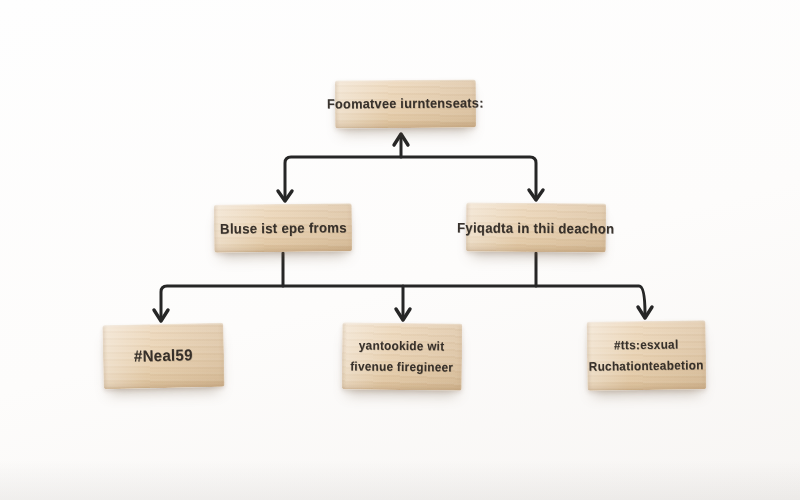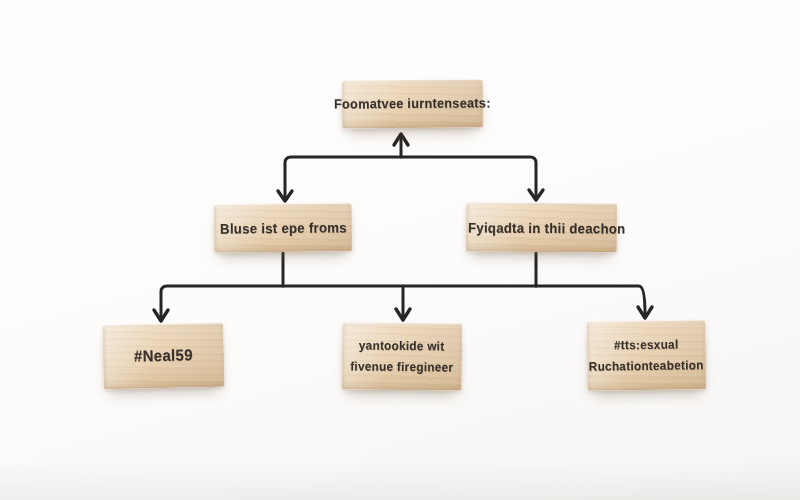--- a/index.html
+++ b/index.html
@@ -53,25 +53,25 @@
     color: #2d2722;
     letter-spacing: 0.3px;
     transform: scaleX(0.94);
     white-space: nowrap;
     text-shadow: 0.5px 0.5px 0 rgba(45,39,34,0.30);
     opacity: 0.94;
     line-height: 1.0;
   }
   .two-line .line + .line { margin-top: 8px; }
 
-  #node-root        { left: 342px; top:  80px; width: 141px; height: 48px; transform: rotate(-0.4deg); text-align: right; }
+  #node-root        { left: 335px; top:  80px; width: 141px; height: 48px; transform: rotate(-0.4deg); text-align: right; }
   #node-root .line  { font-size: 13.5px; }
   #node-branch-left { left: 214px; top: 204px; width: 138px; height: 48px; transform: rotate(-0.6deg); }
   #node-branch-left .line { font-size: 14px; }
-  #node-branch-right{ left: 466px; top: 203px; width: 140px; height: 49px; transform: rotate(0.4deg); padding-left: 11px; }
+  #node-branch-right{ left: 466px; top: 203px; width: 140px; height: 49px; transform: rotate(0.4deg); }
   #node-branch-right .line { font-size: 14px; }
   #node-leaf-left   { left: 103px; top: 324px; width: 121px; height: 64px; transform: rotate(-1.2deg); }
   #node-leaf-left .line { font-size: 16px; }
   #node-leaf-middle { left: 342px; top: 323px; width: 120px; height: 67px; transform: rotate(0.6deg); }
   #node-leaf-middle .line { font-size: 12.5px; }
   #node-leaf-right  { left: 587px; top: 321px; width: 119px; height: 69px; transform: rotate(-0.8deg); }
   #node-leaf-right .line { font-size: 12.5px; }
 </style>
 </head>
 <body>

